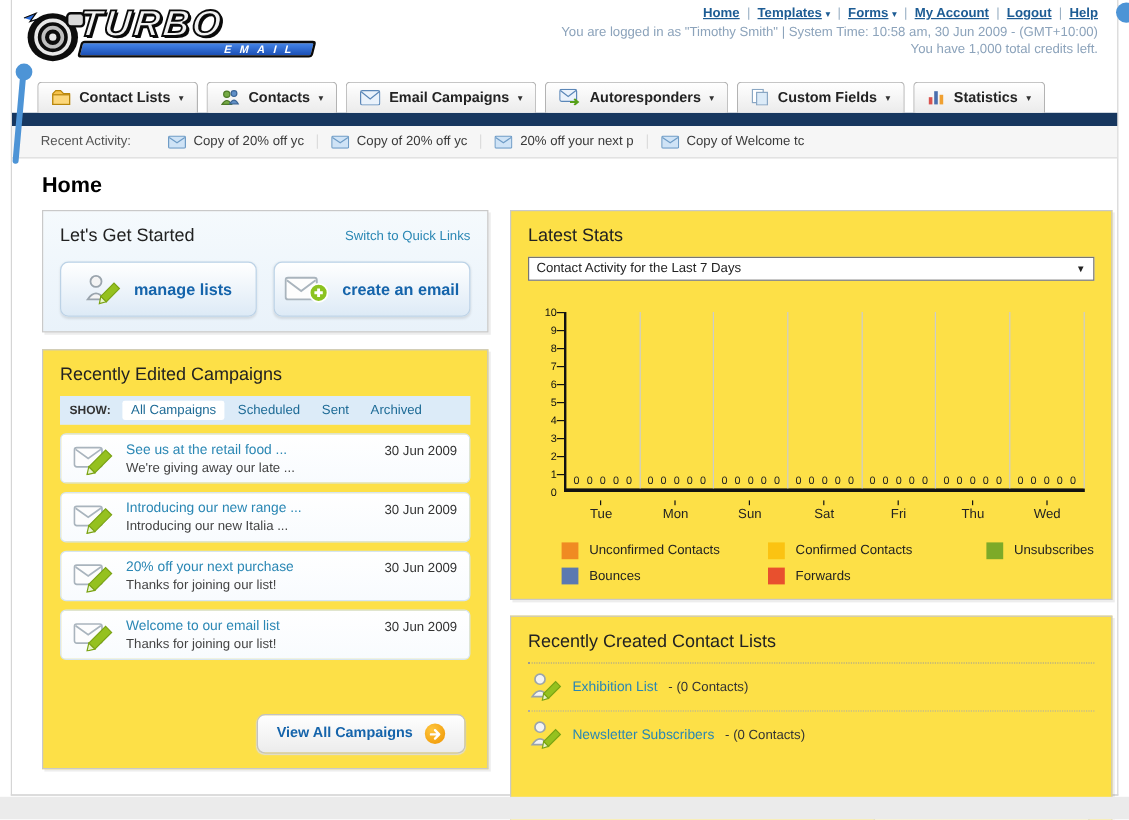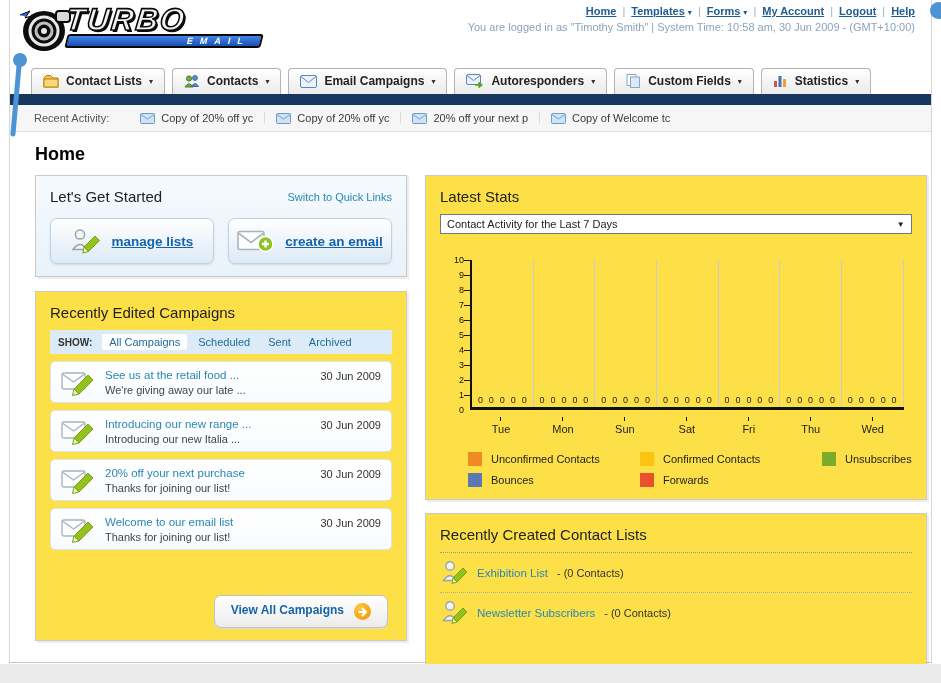--- a/index.html
+++ b/index.html
@@ -60,21 +60,21 @@
 
   
   .gs-panel{ background:linear-gradient(180deg,#f5fafd,#e9f2fa); }
   .gs-header{ display:flex; justify-content:space-between; align-items:center; }
   .gs-title{ font-size:15px; color:#222; }
   .teal-link{ color:#2a87b4; font-size:11px; }
   .gs-buttons{ display:flex; gap:14px; margin-top:13px; }
   .gs-btn{ flex:1; display:flex; align-items:center; justify-content:center; gap:11px; padding:8px 6px;
     background:linear-gradient(#ffffff,#ddeaf6); border:1px solid #bcd2e6; border-radius:7px;
     box-shadow:0 1px 2px rgba(0,0,0,0.1); color:#1564ab; font-weight:bold; font-size:13.5px;
-    font-family:"Liberation Sans",sans-serif;text-decoration:underline;}
+    font-family:"Liberation Sans",sans-serif;}
   .gs-icon{ display:flex; align-items:center; }
 
   
   .campaigns-panel{ margin-top:14px; }
   .show-bar{ background:#dcebf8; margin-top:9px; padding:4px 8px; display:flex; align-items:center; gap:4px; }
   .show-label{ color:#333; font-size:10px; font-weight:bold; margin-right:6px; }
   .show-tabs{ display:flex; gap:4px; align-items:center; }
   .show-tab{ color:#1e6b96; padding:2px 7px; font-size:11px;text-align:center; }
   .show-tab.active{ background:#fff; border-radius:2px; color:#1e6b96; }
   .campaign-item{ display:flex; align-items:center; gap:10px; border:1px solid #d6e5f2; border-radius:5px;
@@ -146,20 +146,21 @@
           <span class="sep" data-interactable="false">|</span>
           <a class="top-link" data-interactable="true">Forms<span class="caret" data-interactable="false">▾</span></a>
           <span class="sep" data-interactable="false">|</span>
           <a class="top-link" data-interactable="true">My Account</a>
           <span class="sep" data-interactable="false">|</span>
           <a class="top-link" data-interactable="true">Logout</a>
           <span class="sep" data-interactable="false">|</span>
           <a class="top-link" data-interactable="true">Help</a>
         </nav>
       <div class="status-line" data-interactable="false">You are logged in as "Timothy Smith" | System Time: 10:58 am, 30 Jun 2009 - (GMT+10:00)</div>
+      <div class="status-line" data-interactable="false">You have 1,000 total credits left.</div>
     </div>
     <div class="help-dot" data-interactable="true"></div>
   </header>
 
   <svg class="pin" width="20" height="86" data-interactable="false">
     <line x1="9" y1="14" x2="3" y2="82" stroke="#4d94d6" stroke-width="5" stroke-linecap="round"></line>
     <circle cx="10" cy="8" r="7" fill="#4d94d6"></circle>
   </svg>
 
   <nav class="main-tabs" id="main-tabs" data-interactable="false">

